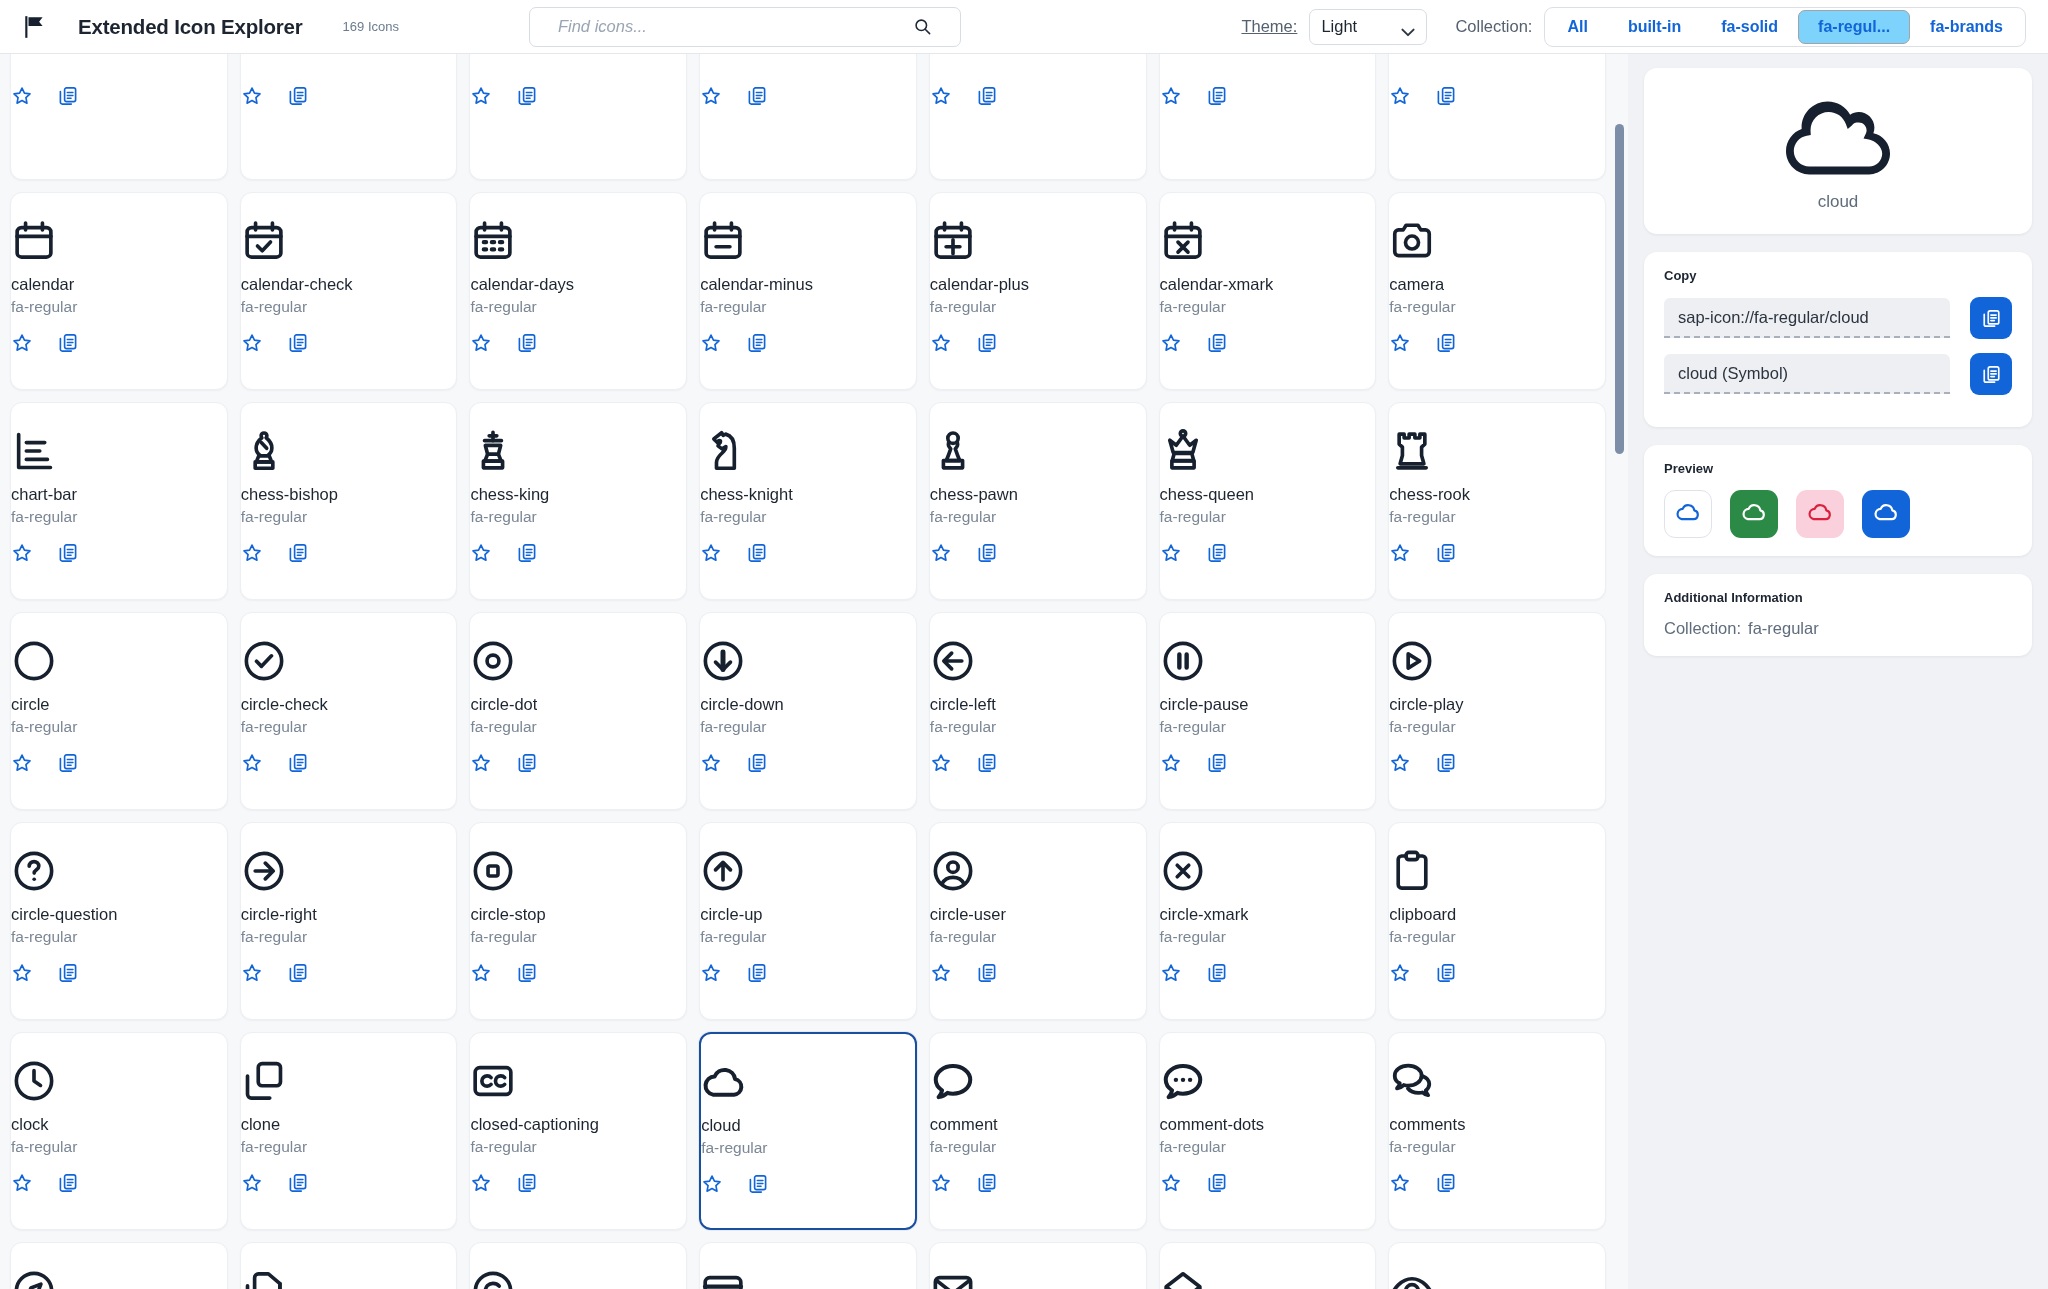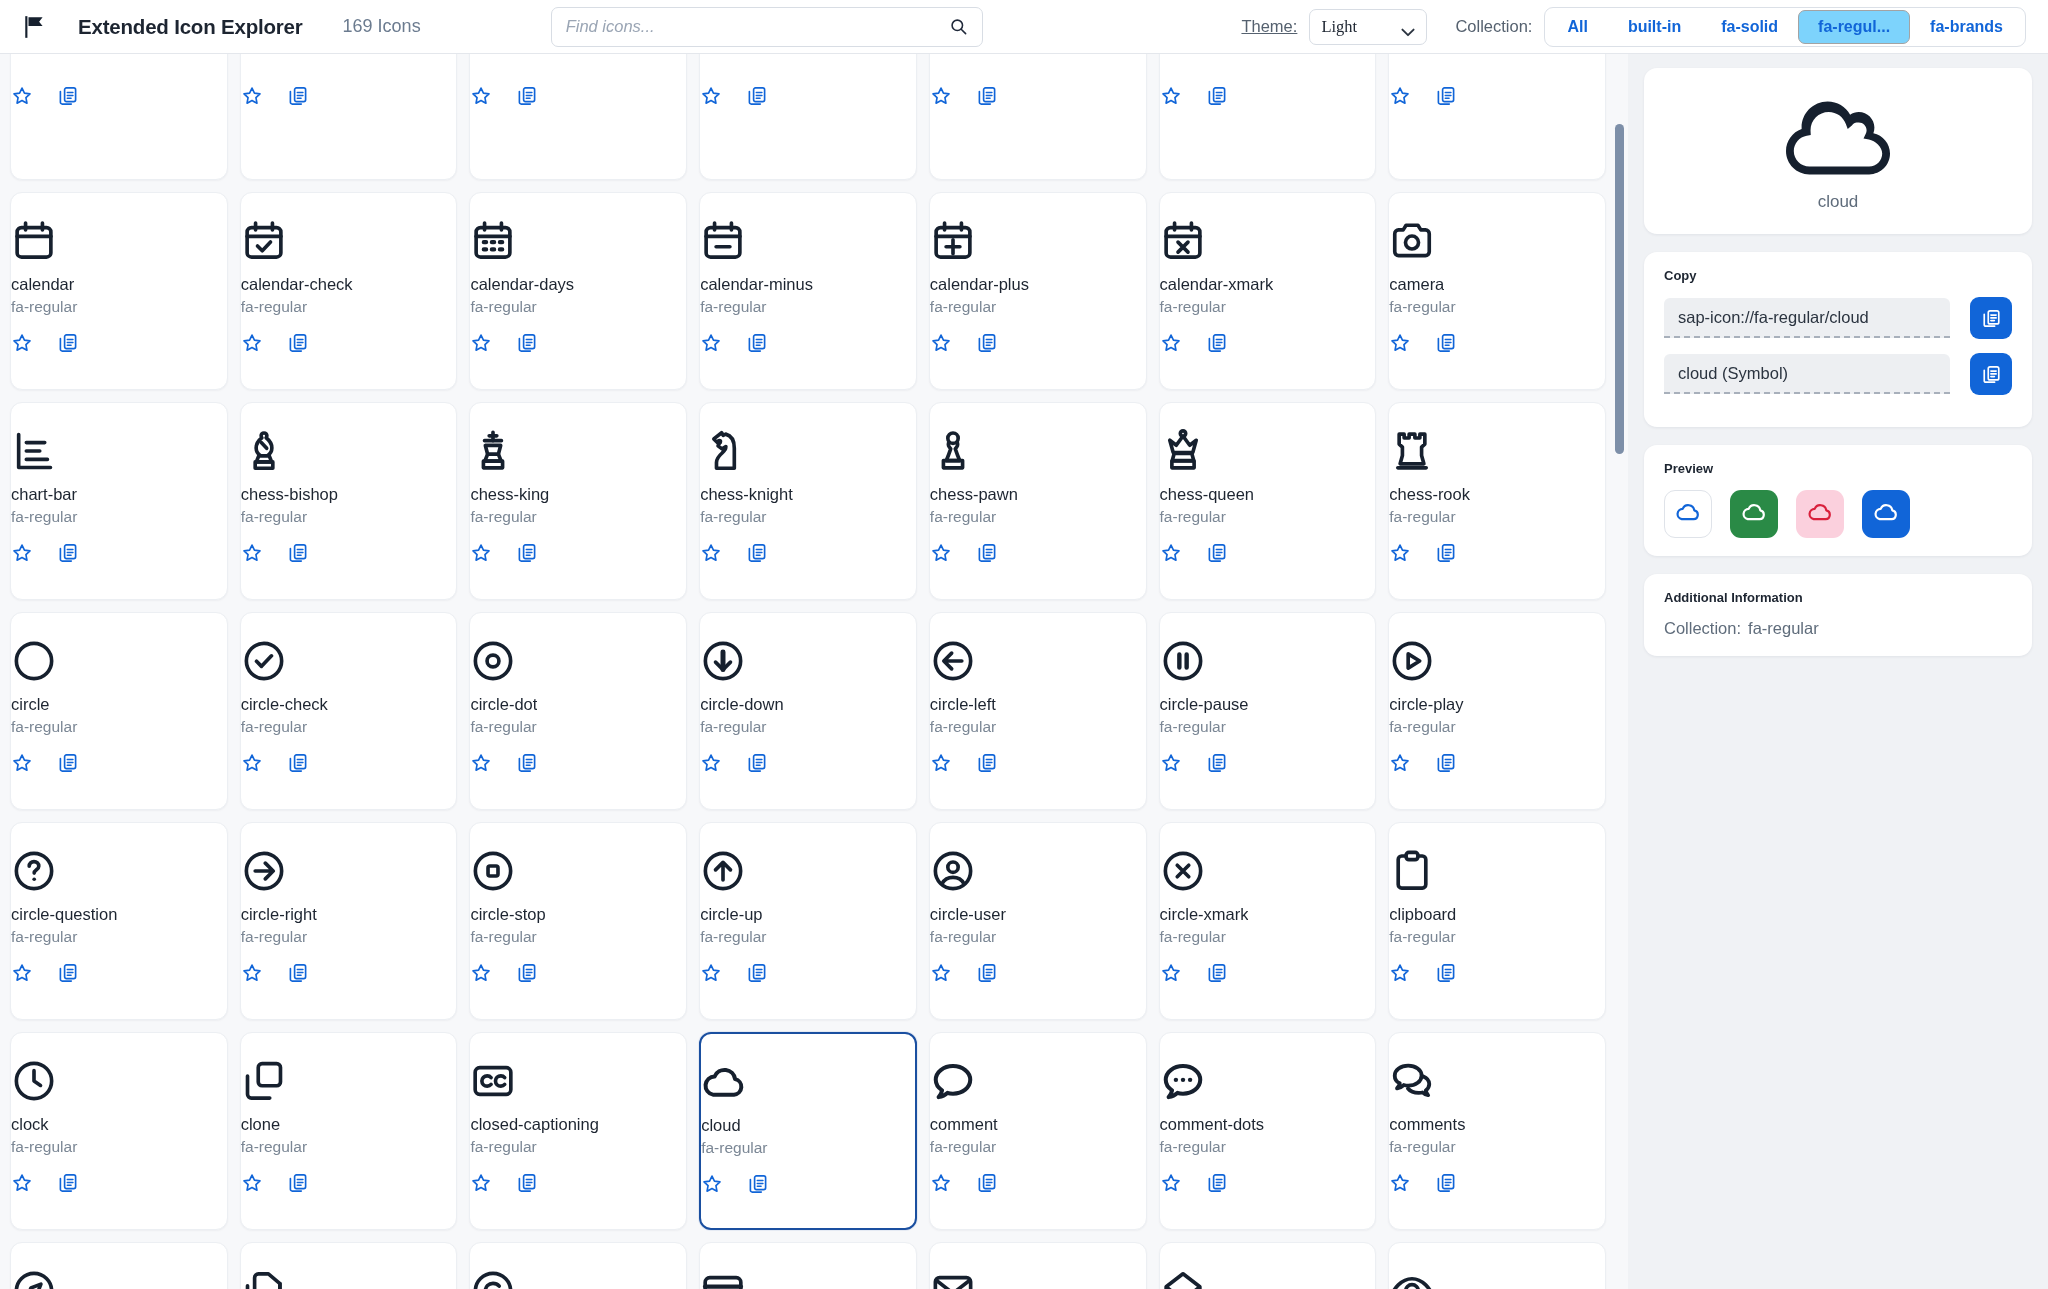--- a/index.html
+++ b/index.html
@@ -20,50 +20,50 @@
     gap: 0;
     position: relative;
     z-index: 5;
   }
   .brand { display: flex; align-items: center; gap: 30px; }
   .flag-icon { width: 26px; height: 26px; display:block; }
   .app-title {
     font-size: 20.5px; font-weight: 700; color: #1d2531; letter-spacing: -0.2px;
     white-space: nowrap;
   }
-  .icon-count { font-size: 18px; color: #6b7b8f; margin-left: 10px; white-space: nowrap; }
+  .icon-count { font-size: 13px; color: #6b7b8f; margin-left: 10px; white-space: nowrap; }
 
   .search-wrap {
     margin-left: 130px;
     width: 432px; height: 40px;
     border: 1px solid #d8dde4; border-radius: 7px;
     background: #fff;
     display: flex; align-items: center;
-    padding: 0 14px;
+    padding: 0 28px;
     position: relative;
   }
   .search-wrap input {
     border: 0; outline: 0; flex: 1;
     font-size: 16.5px; font-family: "Liberation Sans", sans-serif;
     color: #1d2531; background: transparent;
   }
   .search-wrap input::placeholder { color: #9aa5b4; font-style: italic; }
   .search-glass { width: 19px; height: 19px; flex: 0 0 auto; }
 
   .header-right {
     margin-left: auto;
     display: flex; align-items: center; gap: 0;
   }
   .label-theme { font-size: 16.5px; color: #55616f; margin-right: 12px; white-space: nowrap; text-decoration: underline;}
   .theme-select {
     width: 118px; height: 36px;
     border: 1px solid #d8dde4; border-radius: 7px; background: #fff;
     display: flex; align-items: center; justify-content: space-between;
     padding: 0 11px;
-    font-size: 16.5px; color: #1d2531; font-family: Liberation Serif, serif;
+    font-size: 16.5px; color: #1d2531;
   }
   .chev { width: 14px; height: 9px; }
   .label-collection { font-size: 16.5px; color: #55616f; margin: 0 12px 0 28px; white-space: nowrap;}
   .segbar {
     display: flex; align-items: center;
     border: 1px solid #dbe0e7; border-radius: 9px;
     background: #ffffff;
     height: 40px; padding: 2px;
   }
   .segbtn {

